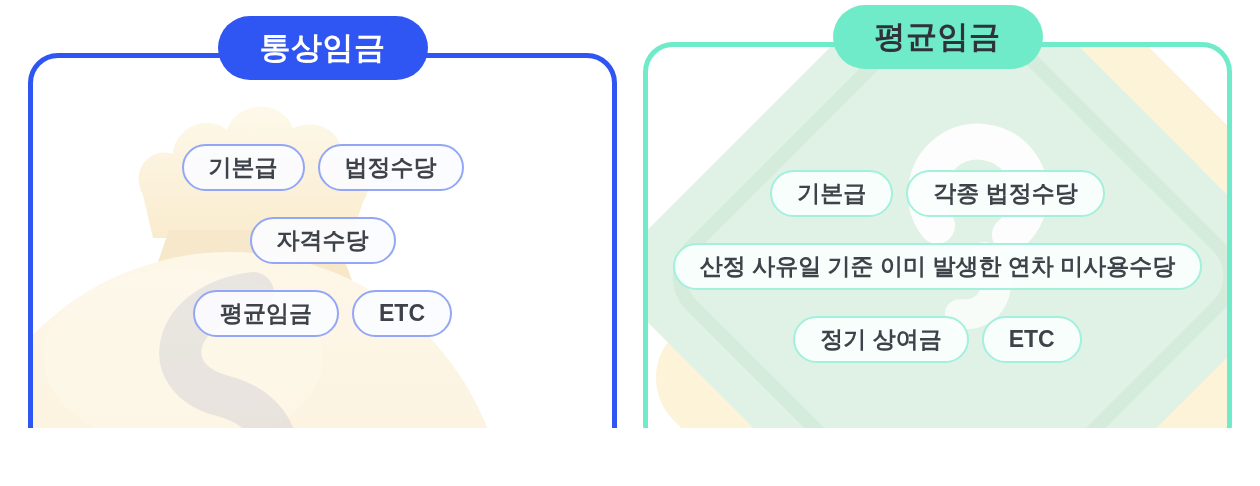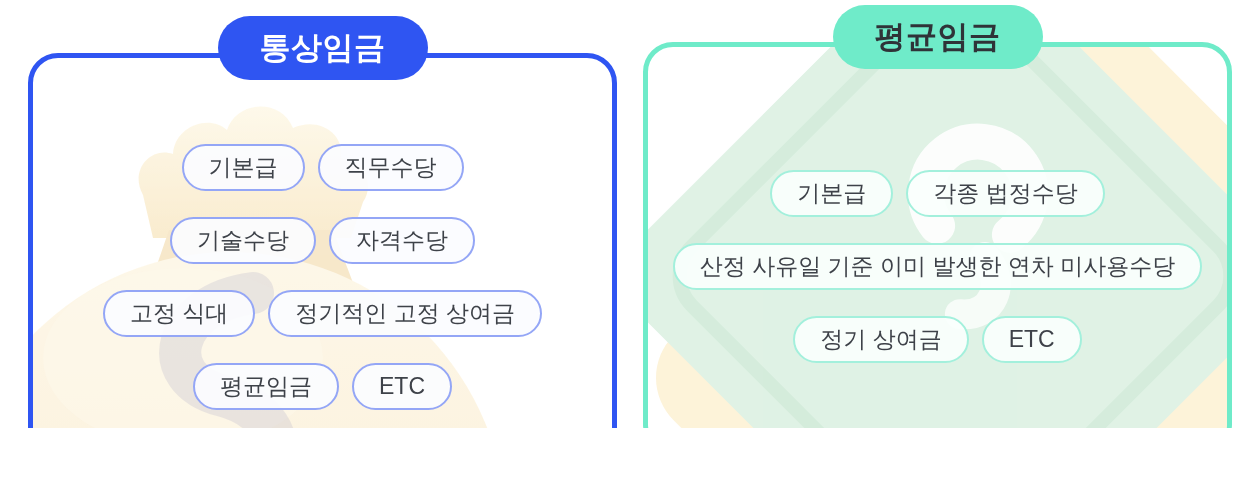--- a/index.html
+++ b/index.html
@@ -73,21 +73,21 @@
   }
   .tag {
     box-sizing: border-box;
     height: 47px;
     padding: 0 25px;
     border-radius: 24px;
     border: 2px solid var(--tag-border);
     background: var(--tag-bg);
     color: #3e4249;
     font-size: 23px;
-    font-weight: 400;
+    font-weight: 700;
     display: flex;
     align-items: center;
     justify-content: center;
     white-space: nowrap;
   }
 </style>
 </head>
 <body>
 
 <div class="canvas">
@@ -125,29 +125,24 @@
                    C 140 245 120 320 190 338
                    C 255 355 262 420 200 432
                    C 165 438 140 420 138 400" fill="none" stroke="#9c94ac" stroke-width="42" stroke-linecap="round" opacity="0.33"></path>
         </g>
       </svg>
     </div>
     <div class="header-pill">통상임금</div>
     <div class="rows rows-left">
         <div class="tag-row">
           <div class="tag">기본급</div>
-          <div class="tag">직무수당</div>
+          <div class="tag">법정수당</div>
         </div>
         <div class="tag-row">
-          <div class="tag">기술수당</div>
           <div class="tag">자격수당</div>
-        </div>
-        <div class="tag-row">
-          <div class="tag">고정 식대</div>
-          <div class="tag">정기적인 고정 상여금</div>
         </div>
         <div class="tag-row">
           <div class="tag">평균임금</div>
           <div class="tag">ETC</div>
         </div>
       </div>
   </section>
 
   <section class="panel panel-right" style="--accent: #6febc9; --title-color: #2f3338; --tag-border: #a3f0dc; --tag-bg: rgba(250,255,253,0.92);">
     <div class="panel-bg">

